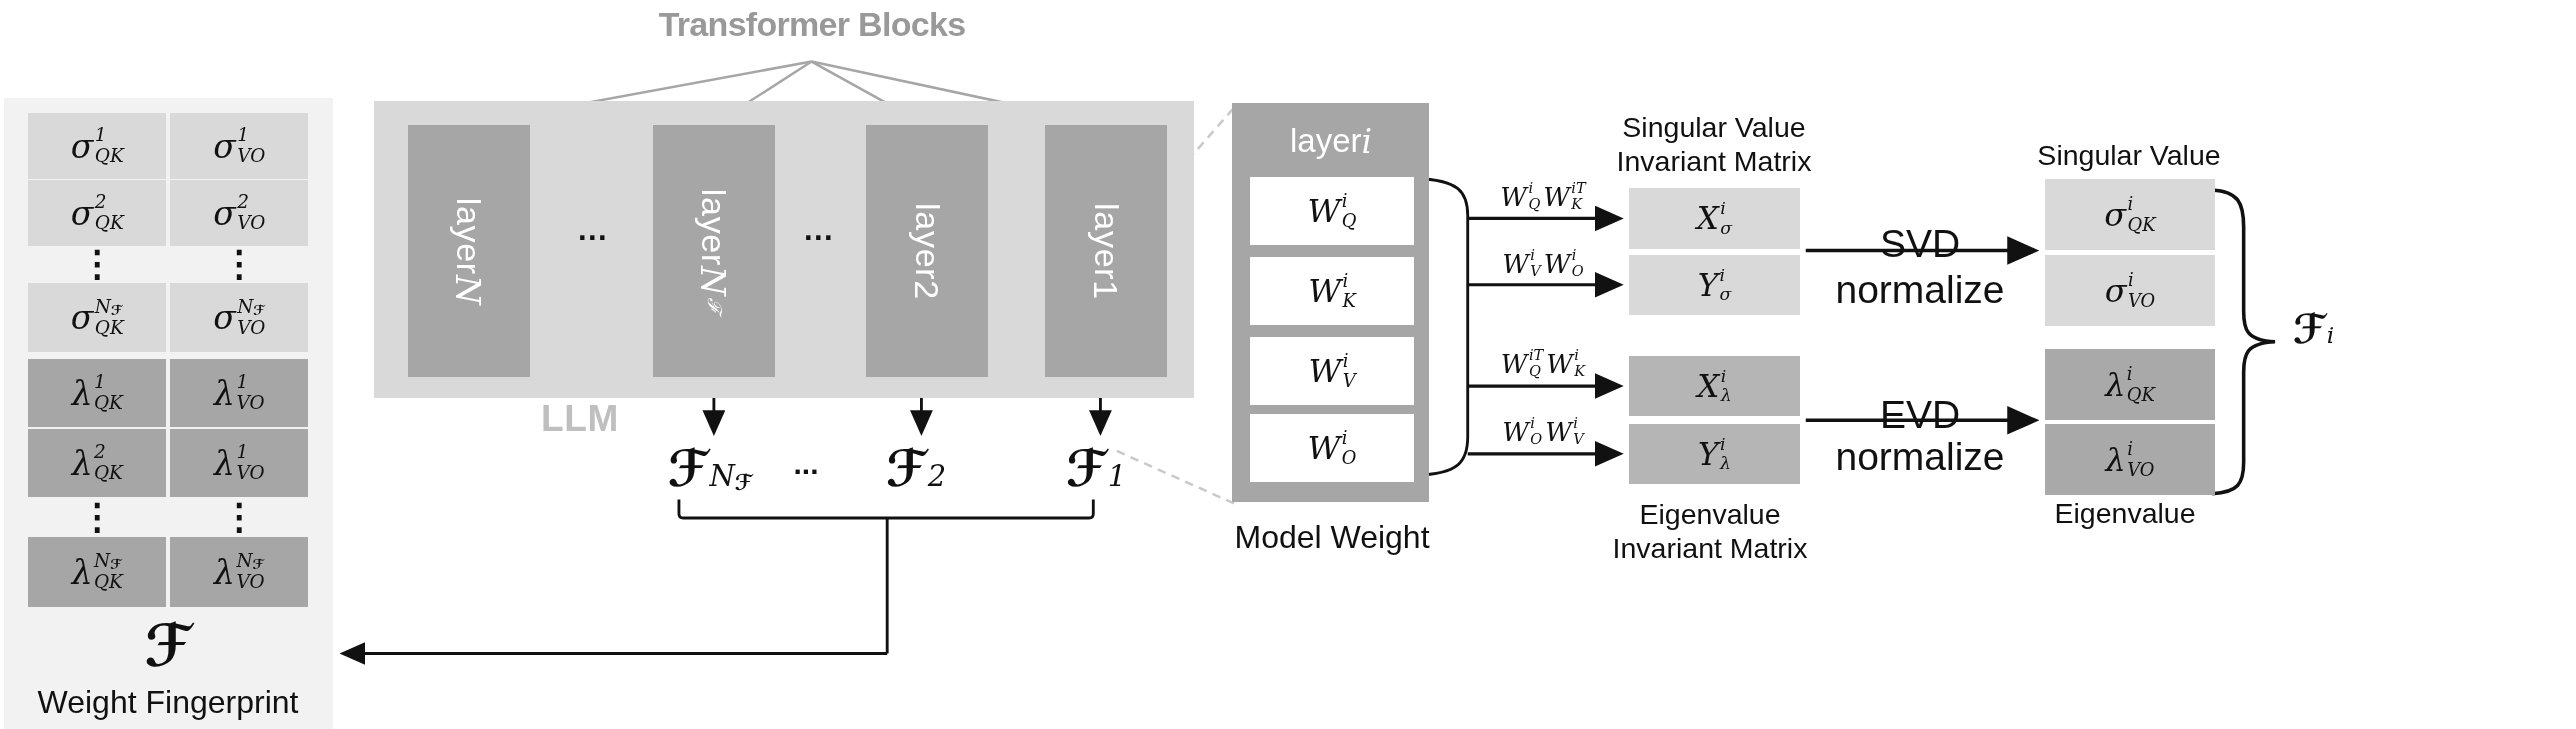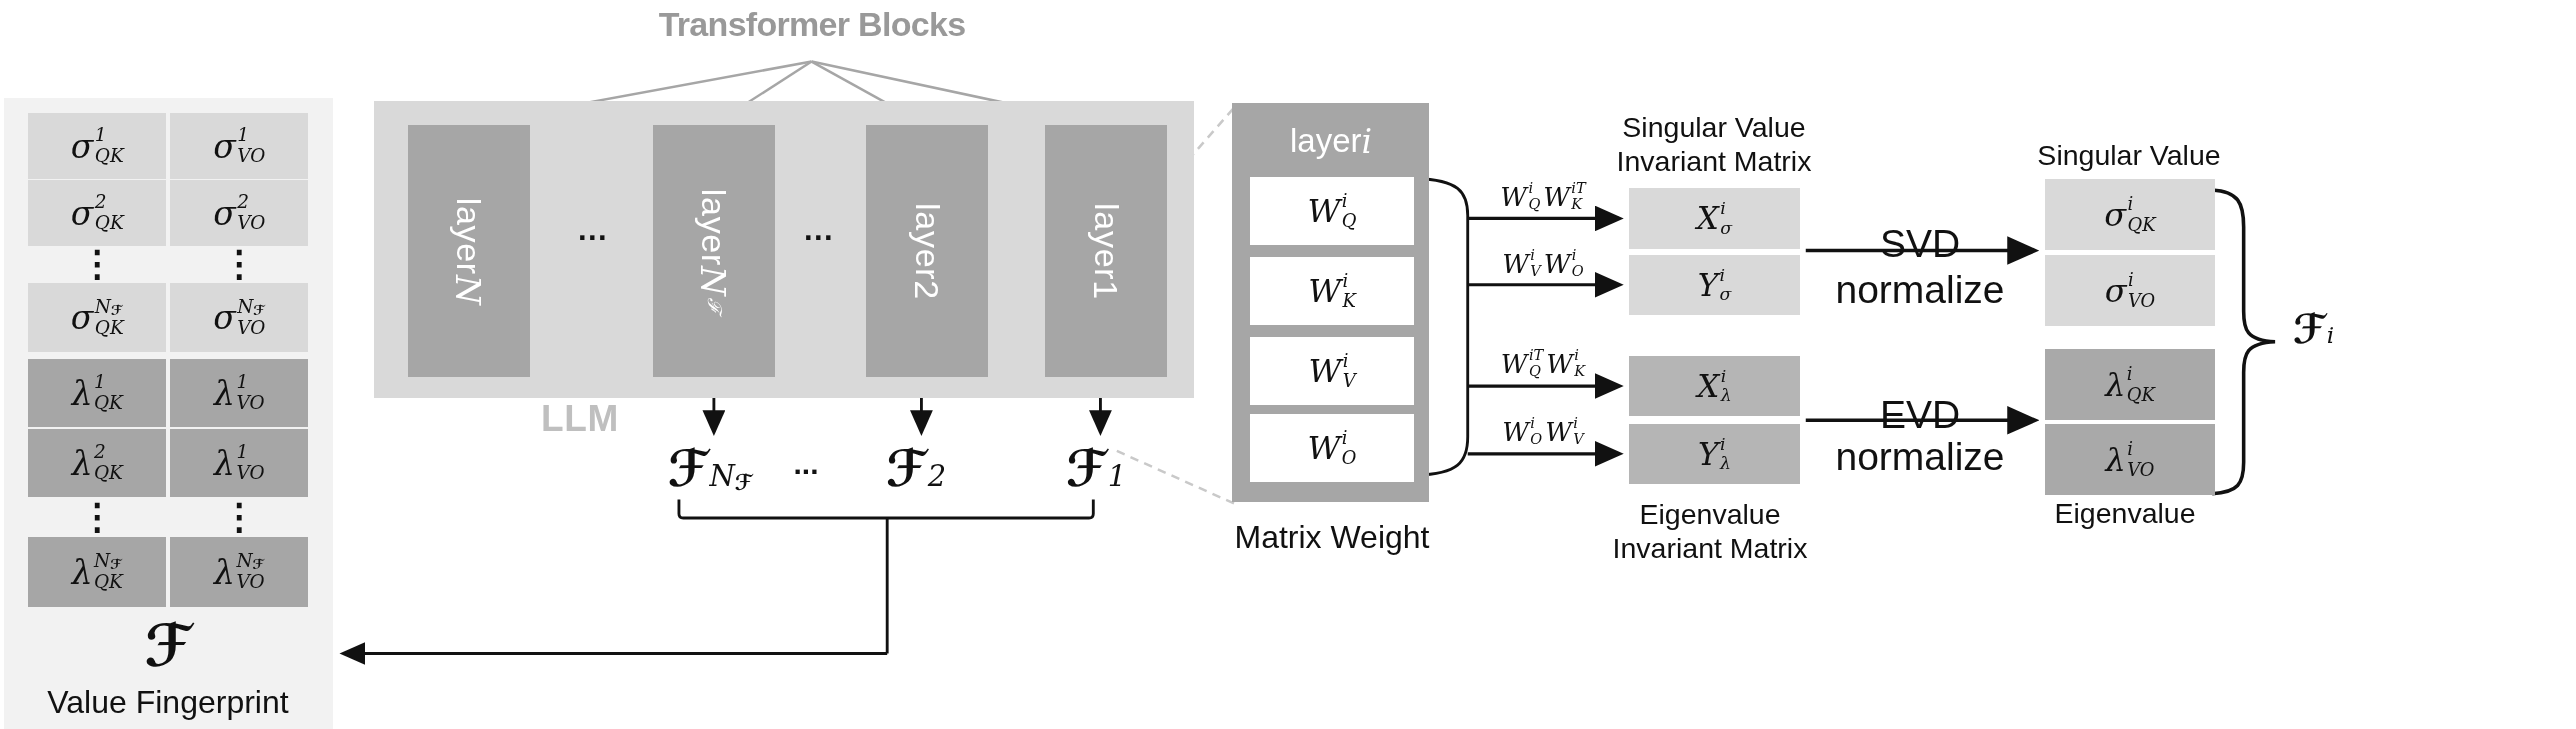--- a/index.html
+++ b/index.html
@@ -208,21 +208,21 @@
       </div>
     <div class="fp-cell dark" style="left:166px;top:439px;height:70px;">
         <span class="mb">λ</span>
         <span class="msc">
           <span class="msup">N<span class="mss">ℱ</span></span>
           <span class="msub">VO</span>
         </span>
       </div>
   </div>
   <div class="abs cc fp-sym"><span class="mb calF">ℱ</span></div>
-  <div class="abs cc fp-cap">Value Fingerprint</div>
+  <div class="abs cc fp-cap">Weight Fingerprint</div>
 
   <div class="abs cc tb-title">Transformer Blocks</div>
   <div class="abs llm-box"></div>
   <div class="abs bar" style="left:408px;">
     <span class="bar-label">
         <span>layer </span>
         <span class="m">
           <span class="mb">N</span>
         </span>
       </span>
@@ -291,21 +291,21 @@
         <span class="msub">V</span>
       </span>
     </div>
   <div class="w-cell" style="top:414px;">
       <span class="mb">W</span>
       <span class="msc">
         <span class="msup">i</span>
         <span class="msub">O</span>
       </span>
     </div>
-  <div class="abs cc mw-cap">Matrix Weight</div>
+  <div class="abs cc mw-cap">Model Weight</div>
 
   <span class="abs cc prod" style="left:1543px;top:197px;">
       <span class="m">
         <span class="mb">W</span>
         <span class="msc">
           <span class="msup">i</span>
           <span class="msub">Q</span>
         </span>
       </span>
       <span class="m">

